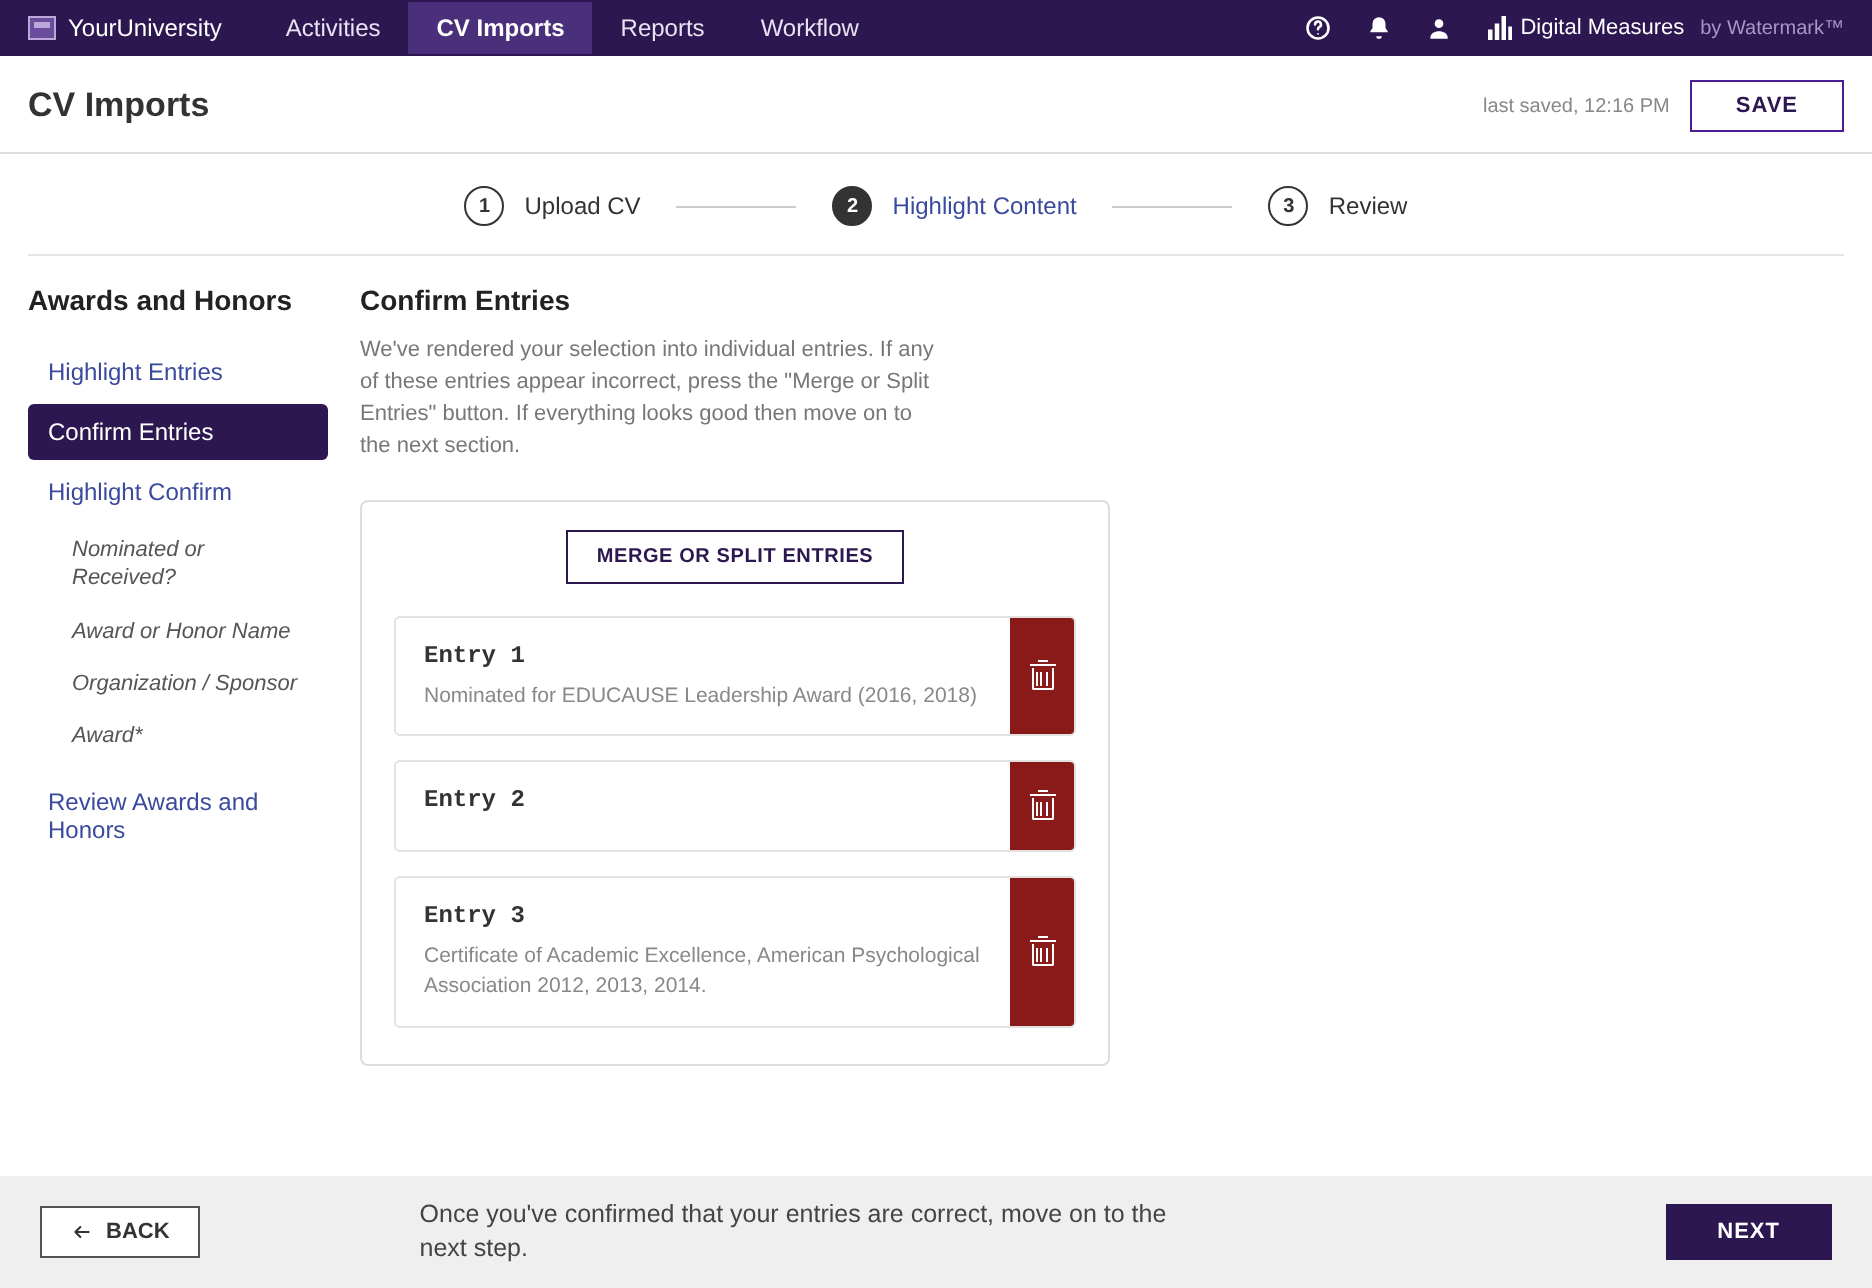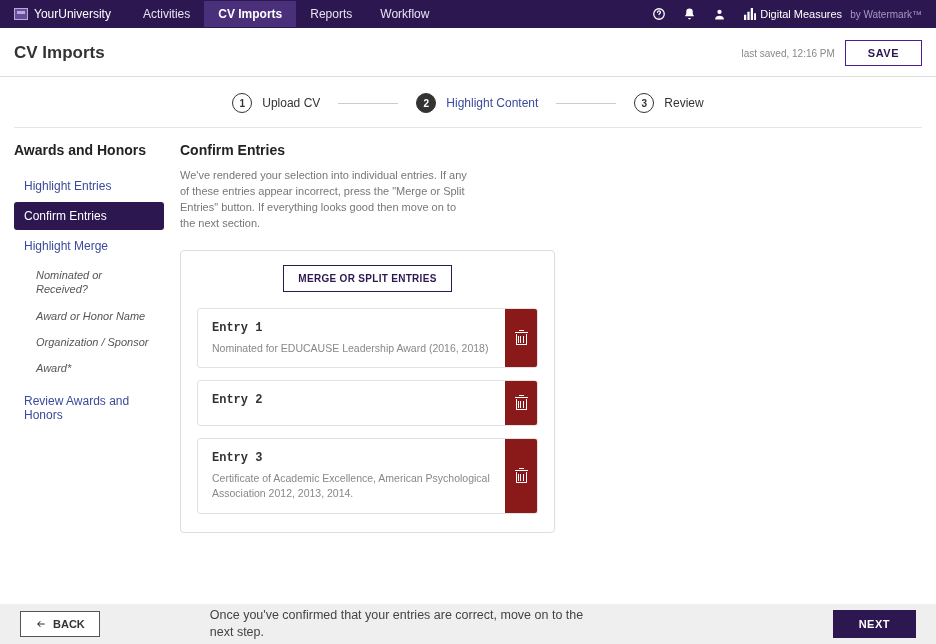--- a/index.html
+++ b/index.html
@@ -55,21 +55,21 @@
   .entry-desc { font-size:10.5px; color:#888; line-height:1.4; }
   .entry-del { width:32px; background:#8a1a1a; display:flex; align-items:center; justify-content:center; cursor:pointer; }
   .trash { width:11px; height:13px; position:relative; }
   .trash::before { content:''; position:absolute; top:2px; left:0; right:0; bottom:0; border:1.2px solid #fff; border-top:none; border-radius:0 0 1px 1px; }
   .trash::after { content:''; position:absolute; top:0; left:-1px; right:-1px; height:1.2px; background:#fff; }
   .trash .lid { position:absolute; top:-2px; left:3px; width:5px; height:1.2px; background:#fff; }
   .trash .lines { position:absolute; top:4px; left:2px; right:2px; bottom:2px; display:flex; justify-content:space-around; }
   .trash .lines span { width:1px; background:#fff; }
 
   
-  .footer { position:absolute; bottom:0; left:0; right:0; height:40px; background:#efefef; display:flex; align-items:center; padding:0 20px; }
+  .footer { position:absolute; bottom:0; left:0; right:0; height:56px; background:#efefef; display:flex; align-items:center; padding:0 20px; }
   .back-btn { border:1px solid #555; background:#fff; color:#333; font-size:11px; font-weight:700; padding:6px 14px; cursor:pointer; display:flex; align-items:center; gap:6px; }
   .footer-text { margin-left:110px; font-size:12.5px; color:#444; max-width:380px; line-height:1.4; }
   .next-btn { margin-left:auto; background:#2c1750; color:#fff; border:none; font-size:11px; font-weight:700; padding:8px 26px; cursor:pointer; letter-spacing:0.5px; }
 
   svg { display:block; }
 </style>
 </head>
 <body>
 
 <div class="topnav">
@@ -137,21 +137,21 @@
     <div class="step-circle">3</div>
     <div class="step-label">Review</div>
   </div>
 </div>
 
 <div class="body">
   <div class="sidebar">
     <h2>Awards and Honors</h2>
     <div class="side-item">Highlight Entries</div>
     <div class="side-item selected">Confirm Entries</div>
-    <div class="side-item">Highlight Merge</div>
+    <div class="side-item">Highlight Confirm</div>
     <div class="side-sub">Nominated or Received?</div>
     <div class="side-sub">Award or Honor Name</div>
     <div class="side-sub">Organization / Sponsor</div>
     <div class="side-sub">Award*</div>
     <div class="side-item" style="margin-top:6px;">Review Awards and Honors</div>
   </div>
 
   <div class="main">
     <h3>Confirm Entries</h3>
     <p class="intro">We've rendered your selection into individual entries. If any of these entries appear incorrect, press the "Merge or Split Entries" button. If everything looks good then move on to the next section.</p>

